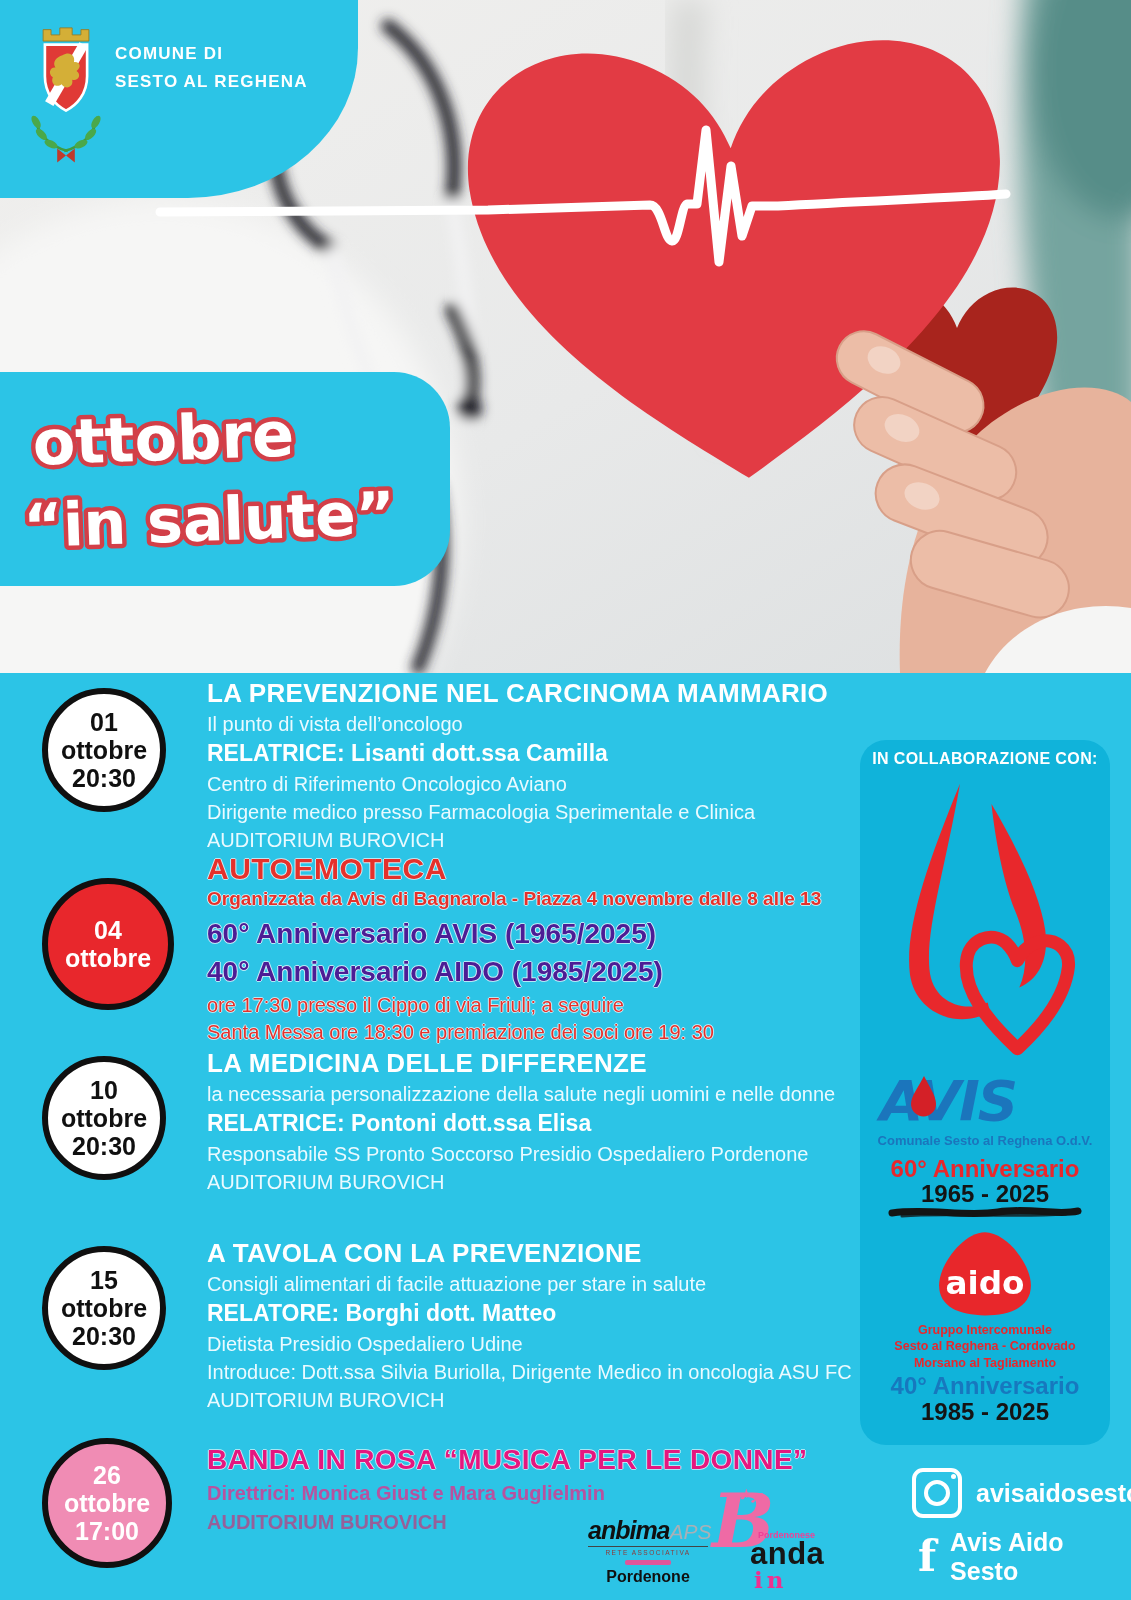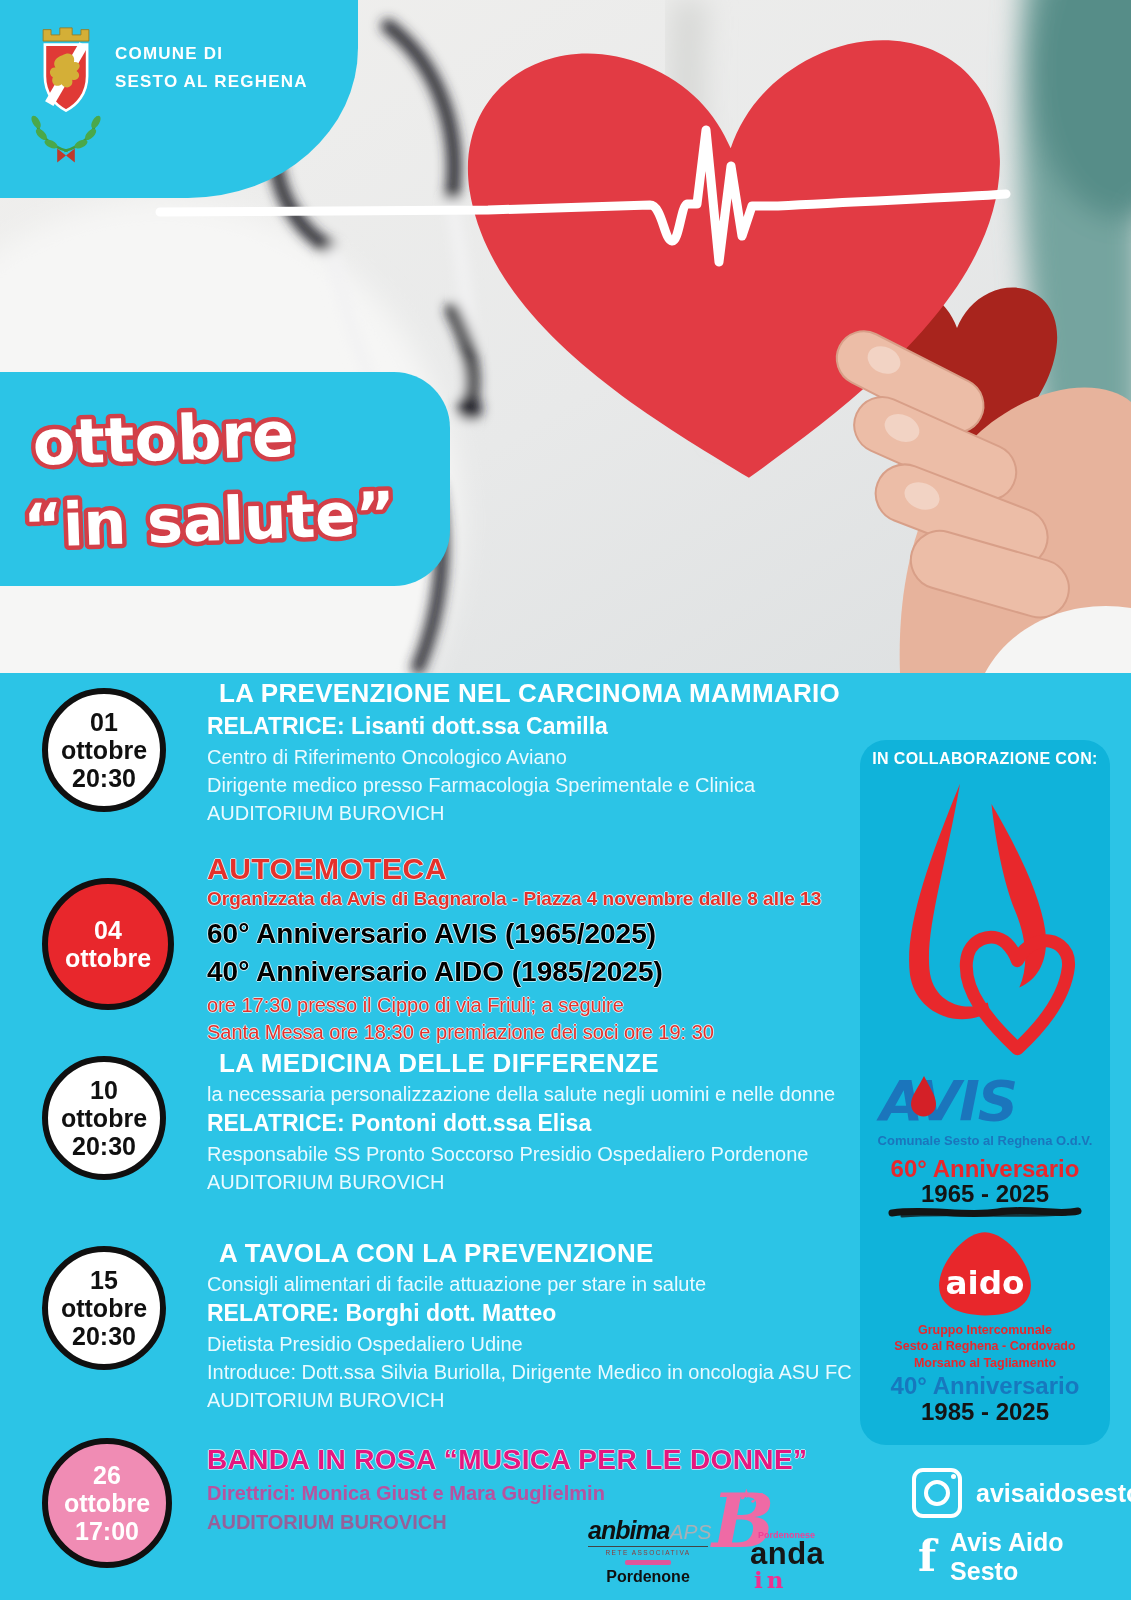--- a/index.html
+++ b/index.html
@@ -21,30 +21,30 @@
   
   .event-row{position:absolute;left:0;width:1131px;}
   .date-circle{position:absolute;left:42px;box-sizing:border-box;width:124px;height:124px;
                border:6px solid #101010;border-radius:50%;display:flex;flex-direction:column;
                align-items:center;justify-content:center;text-align:center;
                font-weight:700;font-size:25px;line-height:1.12;}
   .date-circle.white{background:#fff;color:#101010;}
   .date-circle.red{background:#e8272c;color:#fff;width:132px;height:132px;}
   .date-circle.pink{background:#f08cb4;color:#fff;width:130px;height:130px;}
   .event-text{position:absolute;left:207px;top:0;width:660px;}
-  .ev-title{font-size:26px;font-weight:700;color:#fff;letter-spacing:.3px;margin:0 0 4px 12px;}
+  .ev-title{font-size:26px;font-weight:700;color:#fff;letter-spacing:.3px;margin:0 0 4px 0;}
   .ev-sub{font-size:20px;color:#eafaff;margin:0 0 4px 0;}
   .ev-speaker{font-size:23px;font-weight:700;color:#fff;margin:2px 0 6px 0;}
   .ev-line{font-size:20px;color:#eafaff;margin:0 0 5px 0;}
   .ev-venue{font-size:20px;color:#eafaff;margin:2px 0 0 0;}
   .halo-red{text-shadow:0 1px 0 rgba(255,255,255,.65),0 -1px 0 rgba(255,255,255,.65),
             1px 0 0 rgba(255,255,255,.65),-1px 0 0 rgba(255,255,255,.65);}
   .red-title{font-size:30px;font-weight:800;color:#e5312b;margin:0 0 2px 0;letter-spacing:.5px;}
   .red-sub{font-size:19px;font-weight:700;color:#e5312b;margin:0 0 8px 0;}
-  .red-big{font-size:28px;font-weight:700;color:#000000;margin:0 0 6px 0;}
+  .red-big{font-size:28px;font-weight:700;color:#4c1d95;margin:0 0 6px 0;}
   .red-small{font-size:20px;font-weight:400;color:#e5312b;margin:0 0 4px 0;}
   .pk-title{font-size:28px;font-weight:800;color:#e5177f;margin:0 0 6px 0;letter-spacing:.4px;}
   .halo-pink{text-shadow:0 1px 0 rgba(255,255,255,.6),0 -1px 0 rgba(255,255,255,.6),
              1px 0 0 rgba(255,255,255,.6),-1px 0 0 rgba(255,255,255,.6);}
   .pk-line{font-size:20px;font-weight:600;color:#b7529f;margin:0 0 6px 0;}
   .pk-venue{font-size:20px;font-weight:600;color:#96609a;margin:0;}
   
   .side-panel{position:absolute;left:860px;top:740px;width:250px;height:705px;background:#10b3da;
               border-radius:26px;}
   .collab{position:absolute;left:860px;top:750px;width:250px;text-align:center;color:#fff;
@@ -188,20 +188,21 @@
   <div class="main-bg"></div>
 
   <div class="event-row" style="top:678px">
     <div class="date-circle white" style="top:10px">
       <div>01</div>
       <div>ottobre</div>
       <div>20:30</div>
     </div>
     <div class="event-text">
       <div class="ev-title">LA PREVENZIONE NEL CARCINOMA MAMMARIO</div>
+      <div class="ev-sub">Il punto di vista dell’oncologo</div>
       <div class="ev-speaker">RELATRICE: Lisanti dott.ssa Camilla</div>
       <div class="ev-line">Centro di Riferimento Oncologico Aviano</div>
       <div class="ev-line">Dirigente medico presso Farmacologia Sperimentale e Clinica</div>
       <div class="ev-venue">AUDITORIUM BUROVICH</div>
     </div>
   </div>
 
   <div class="event-row" style="top:852px">
     <div class="date-circle red" style="top:26px">
       <div>04</div>

